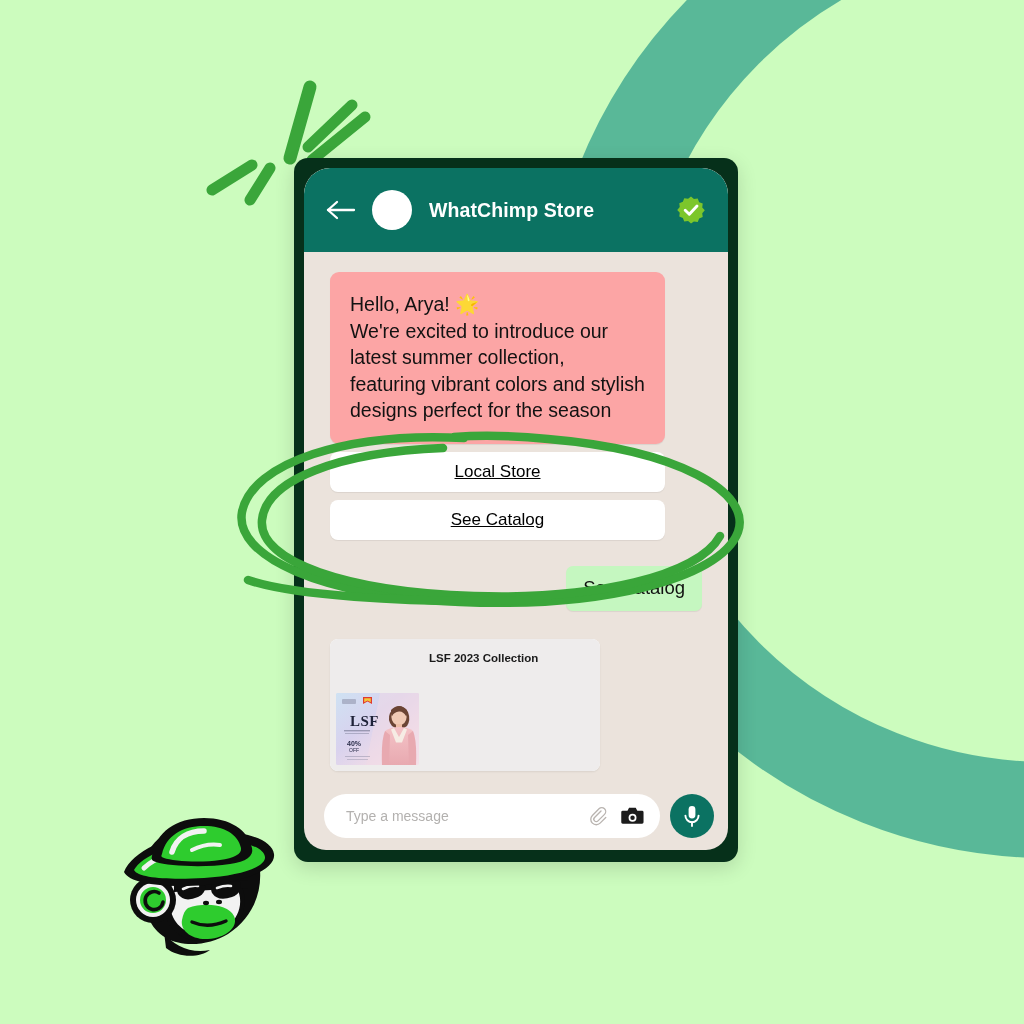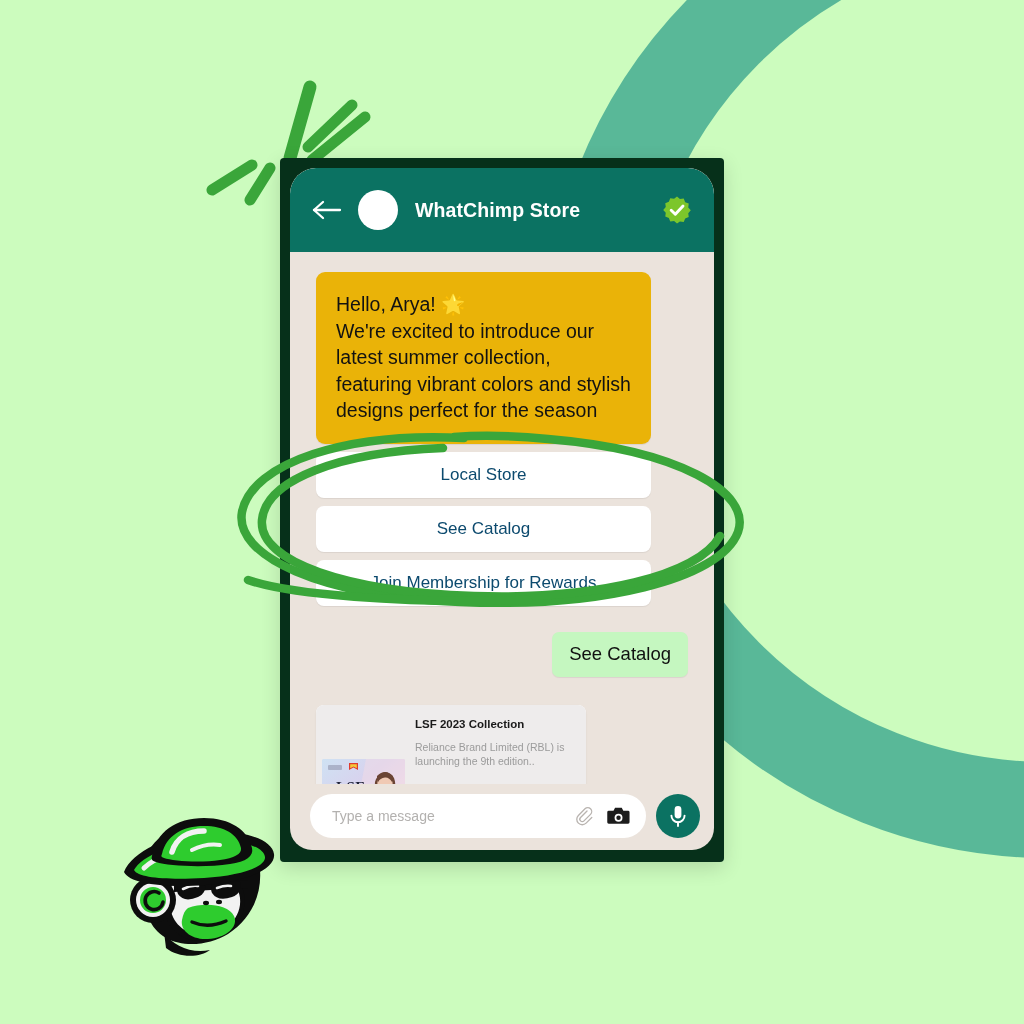--- a/index.html
+++ b/index.html
@@ -25,24 +25,24 @@
     opacity: .92;
     pointer-events: none;
   }
 
   
   #doodles { position: absolute; left: 190px; top: 65px; width: 220px; height: 160px; }
 
   
   #phone {
     position: absolute;
-    left: 280px; top: 158px;
+    left: 294px; top: 158px;
     width: 444px; height: 704px;
     background: #06301a;
-    border-radius: 4px;
+    border-radius: 14px;
     box-shadow: 0 6px 20px rgba(0,0,0,.14);
     padding: 10px 10px 12px 10px;
   }
   #screen {
     position: relative;
     width: 100%; height: 100%;
     background: #ebe3dc;
     border-radius: 26px 26px 22px 22px;
     overflow: hidden;
     display: flex;
@@ -73,43 +73,44 @@
 
   
   #chat-body {
     flex: 1 1 auto;
     position: relative;
     padding: 20px 26px 0 26px;
     overflow: hidden;
   }
 
   .in-bubble {
-    background: #eab308;
+    background: #fca5a5;
     border-radius: 9px;
     padding: 19px 20px 20px 20px;
     width: 335px;
     box-shadow: 0 1px 1px rgba(0,0,0,.07);
   }
   .in-bubble p {
     font-size: 19.5px;
     line-height: 1.36;
     color: #121212;
   }
 
   .reply-btn {
     width: 335px;
     background: #ffffff;
     border-radius: 8px;
     margin-top: 8px;
-    height: 46px;
+    height: 40px;
     display: flex; align-items: center; justify-content: center;
-    color: #0c4a6e;
+    color: #000000;
     font-size: 17px;
     box-shadow: 0 1px 1px rgba(0,0,0,.07);
     cursor: pointer;
+    text-decoration: underline;
   }
   .reply-btn:first-of-type { margin-top: 8px; }
 
   .out-bubble {
     margin-left: auto;
     margin-top: 26px;
     background: #c5f7c0;
     border-radius: 7px;
     padding: 11px 17px 12px 17px;
     width: fit-content;
@@ -232,23 +233,20 @@
         <div class="in-bubble">
           <p style="white-space:pre-line;">Hello, Arya! 🌟
 We're excited to introduce our latest summer collection, featuring vibrant colors and stylish designs perfect for the season</p>
         </div>
 
         <div class="reply-btn">
           <span>Local Store</span>
         </div>
         <div class="reply-btn">
           <span>See Catalog</span>
-        </div>
-        <div class="reply-btn">
-          <span>Join Membership for Rewards</span>
         </div>
 
         <div class="out-bubble">
           <span>See Catalog</span>
         </div>
 
         <div id="catalog-card">
           <div id="catalog-preview">
             <div id="catalog-thumb">
               <svg viewBox="0 0 83 72" width="83" height="72">
@@ -286,21 +284,20 @@
                   <rect x="60" y="31" width="6" height="6" fill="#edbda6"></rect>
                   <path d="M49 38 q6 -4 14 -4 q9 0 14 4 l3 34 l-34 0 z" fill="url(#suit)"></path>
                   <path d="M58 35 l5 9 l5 -9 l3 1.5 l-5 13 h-6 l-5 -13 z" fill="#f6ece4"></path>
                   <path d="M49 38 q-4 9 -3 34 l7 0 l1 -30 z" fill="#e8a9b0"></path>
                   <path d="M77 38 q4 9 3 34 l-7 0 l-1 -30 z" fill="#e8a9b0"></path>
                 </g>
               </svg>
             </div>
             <div id="catalog-meta">
               <div id="catalog-title">LSF 2023 Collection</div>
-              <div id="catalog-desc">Reliance Brand Limited (RBL) is launching the 9th edition..</div>
             </div>
           </div>
 
         </div>
 
       </div>
 
       <div id="input-bar">
         <div id="msg-input">
           <input type="text" placeholder="Type a message" style="">

